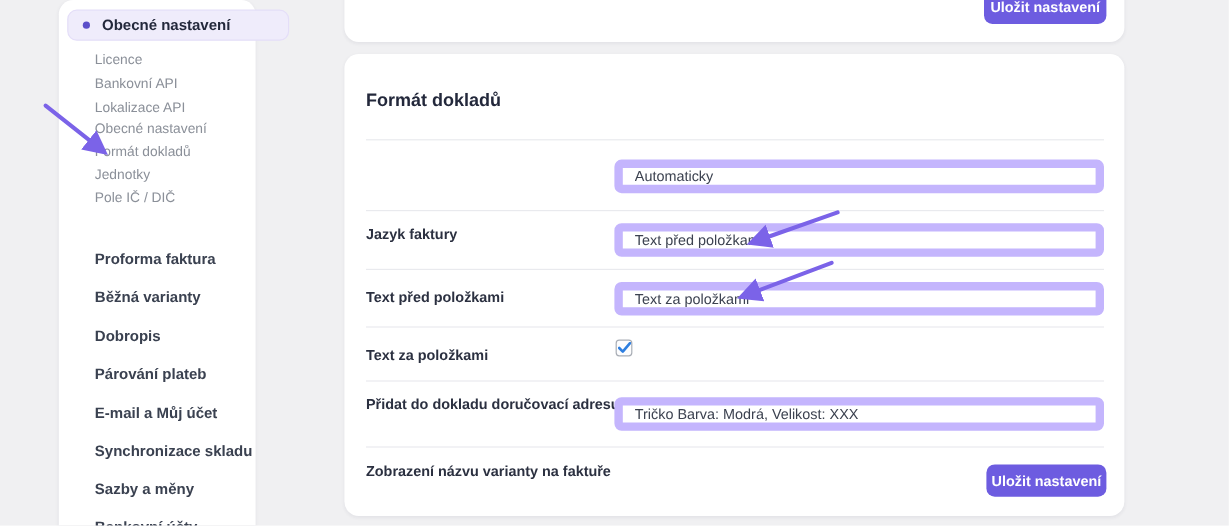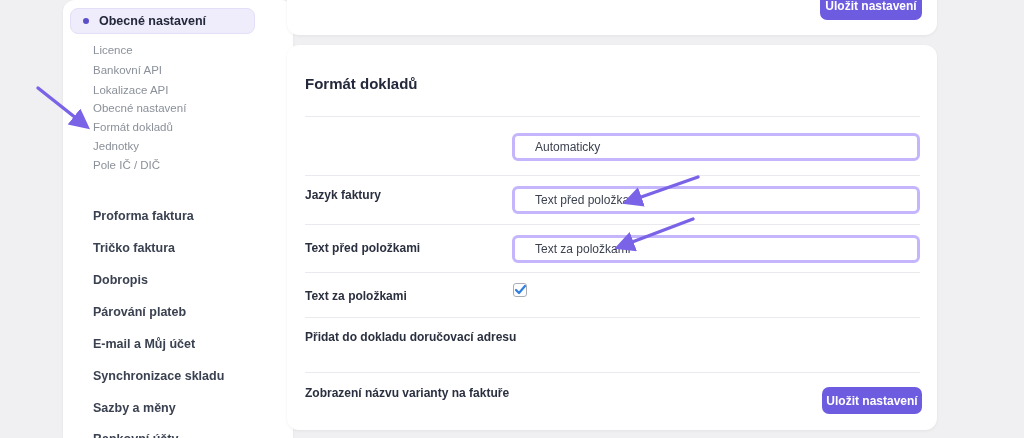--- a/index.html
+++ b/index.html
@@ -5,21 +5,21 @@
   * { margin:0; padding:0; box-sizing:border-box; }
   html,body { width:1024px; height:438px; overflow:hidden; }
   body {
     background:#f0f0f2;
     font-family:"Liberation Sans", sans-serif;
     position:relative;
     color:#2e3340;
   }
   
   .sidebar {
-    position:absolute; left:63px; top:0; width:230px; height:438px;
+    position:absolute; left:49px; top:0; width:164px; height:438px;
     background:#ffffff; border-radius:12px 12px 0 0;
     box-shadow:0 1px 3px rgba(30,30,60,.06);
   }
   .active-item {
     position:absolute; left:7px; top:8px; width:185px; height:26px;
     background:#efecfb; border:1px solid #e4def8; border-radius:8px;
     display:flex; align-items:center; cursor:pointer;
   }
   .active-dot {
     width:6px; height:6px; border-radius:50%; background:#5b4fc9;
@@ -53,23 +53,23 @@
     position:absolute; left:18px; top:30px;
     font-size:15px; font-weight:bold; color:#23283b; white-space:nowrap;
   }
   .divider { position:absolute; left:18px; width:615px; height:1px; background:#e9eaee; }
   .row-label {
     position:absolute; left:18px; font-size:12px; font-weight:bold;
     color:#2b3040; white-space:nowrap; line-height:16px;margin-top:48px;
   }
   .text-input {
     position:absolute; left:225px; width:408px; height:28px;
-    border:3px solid #c4b5fd; border-radius:6px; background:#fff;
+    border:7px solid #c4b5fd; border-radius:6px; background:#fff;
     font-family:"Liberation Sans",sans-serif; font-size:12px; color:#3c4250;
-    padding:0 20px; outline:none;
+    padding:0 10px; outline:none;
   }
   
   .checkbox {
     position:absolute; left:226px; top:238px; width:14px; height:14px;
     border:1px solid #a9aeb6; border-radius:3px; background:#fdfdfe;
     cursor:pointer; display:flex; align-items:center; justify-content:center;
   }
   .checkbox .check { display:none; }
   .checkbox.checked .check { display:block; }
   
@@ -85,21 +85,21 @@
   </div>
   <div class="nav-item" style="top:43px">Licence</div>
   <div class="nav-item" style="top:63px">Bankovní API</div>
   <div class="nav-item" style="top:83px">Lokalizace API</div>
   <div class="nav-item" style="top:101px">Obecné nastavení</div>
   <div class="nav-item" style="top:120px">Formát dokladů</div>
   <div class="nav-item" style="top:139px">Jednotky</div>
   <div class="nav-item" style="top:158px">Pole IČ / DIČ</div>
 
   <div class="nav-item bold" style="top:189px">Proforma faktura</div>
-  <div class="nav-item bold" style="top:221px">Tričko faktura</div>
+  <div class="nav-item bold" style="top:221px">Běžná varianty</div>
   <div class="nav-item bold" style="top:253px">Dobropis</div>
   <div class="nav-item bold" style="top:285px">Párování plateb</div>
   <div class="nav-item bold" style="top:317px">E-mail a Můj účet</div>
   <div class="nav-item bold" style="top:349px">Synchronizace skladu</div>
   <div class="nav-item bold" style="top:381px">Sazby a měny</div>
   <div class="nav-item bold" style="top:412px">Bankovní účty</div>
 </aside>
 
 <section class="card card-top">
   <button class="btn btn-top">Uložit nastavení</button>
@@ -127,20 +127,21 @@
   <label class="row-label" style="top:236px">Přidat do dokladu doručovací adresu</label>
   <div class="checkbox checked">
     <svg class="check" width="11" height="10" viewBox="0 0 11 10">
       <polyline points="1,5 4,8 10,1" fill="none" stroke="#2f7fe0" stroke-width="2.2" stroke-linecap="round" stroke-linejoin="round"></polyline>
     </svg>
   </div>
 
   <div class="divider" style="top:272px"></div>
 
   <label class="row-label" style="top:292px">Zobrazení názvu varianty na faktuře</label>
+  <input class="text-input" style="top: 286px;" value="Tričko Barva: Modrá, Velikost: XXX">
 
   <div class="divider" style="top:327px"></div>
 
   <button class="btn btn-bottom">Uložit nastavení</button>
 </section>
 
 <svg class="arrow-svg" style="left:28px; top:78px;" width="76" height="62" viewBox="0 0 76 62">
   <defs>
     <marker id="ah1" markerWidth="7" markerHeight="7" refX="4.5" refY="3" orient="auto">
       <path d="M0,0 L6,3 L0,6 Z" fill="#7b63e8"></path>

